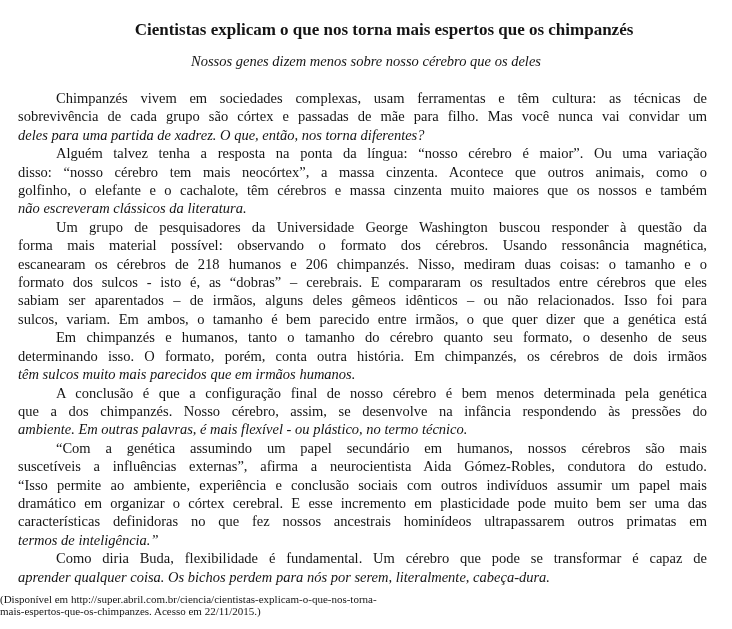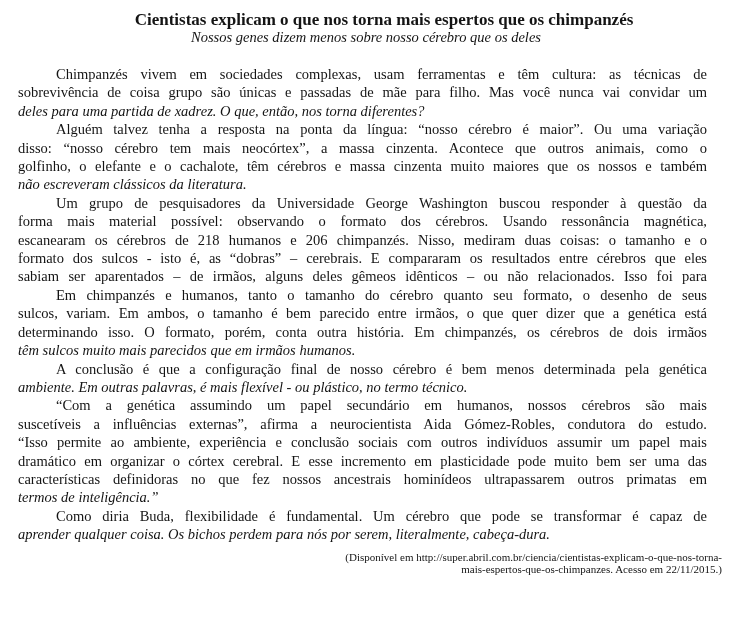--- a/index.html
+++ b/index.html
@@ -7,33 +7,34 @@
   .page {
     position:relative;
     width:732px;
     height:629px;
     background:#ffffff;
     color:#141414;
     font-family:"Liberation Serif", serif;
     overflow:hidden;
   }
   .title {
-    padding-top:10px;
+    padding-top:20px;
     font-size:17px;
     line-height:19px;
     font-weight:bold;
     text-align:center;
     margin-left:36px;
   }
   .subtitle {
     font-size:14.5px;
     line-height:17px;
     font-weight:normal;
     font-style:italic;
     text-align:center;
+    margin-top:14px;
   }
   .article-body {
     margin:19px 25px 0 18px;
   }
   .line {
     position:relative;
     font-size:14.5px;
     line-height:18.4px;
     text-align:justify;
     text-align-last:justify;
@@ -50,50 +51,49 @@
     left:-52px;
     top:0;
     width:48px;
     text-align:right;
     font-style:italic;
     font-size:14px;
     text-indent:0;
   }
   .source {
     margin:7px 10px 0 0;
-    text-align:right;
     font-size:11px;
     line-height:12.5px;
   }
 </style>
 </head>
 <body>
 
 <div class="page">
   <h1 class="title">Cientistas explicam o que nos torna mais espertos que os chimpanzés</h1>
   <h2 class="subtitle">Nossos genes dizem menos sobre nosso cérebro que os deles</h2>
   <div class="article-body" id="article-body">
       <div class="line indent"><span class="lineno">1</span><span>Chimpanzés vivem em sociedades complexas, usam ferramentas e têm cultura: as técnicas de</span></div>
-      <div class="line"><span>sobrevivência de coisa grupo são únicas e passadas de mãe para filho. Mas você nunca vai convidar um</span></div>
+      <div class="line"><span>sobrevivência de cada grupo são córtex e passadas de mãe para filho. Mas você nunca vai convidar um</span></div>
       <div class="line end"><span>deles para uma partida de xadrez. O que, então, nos torna diferentes?</span></div>
       <div class="line indent"><span>Alguém talvez tenha a resposta na ponta da língua: “nosso cérebro é maior”. Ou uma variação</span></div>
       <div class="line"><span class="lineno">5</span><span>disso: “nosso cérebro tem mais neocórtex”, a massa cinzenta. Acontece que outros animais, como o</span></div>
       <div class="line"><span>golfinho, o elefante e o cachalote, têm cérebros e massa cinzenta muito maiores que os nossos e também</span></div>
       <div class="line end"><span>não escreveram clássicos da literatura.</span></div>
       <div class="line indent"><span>Um grupo de pesquisadores da Universidade George Washington buscou responder à questão da</span></div>
       <div class="line"><span>forma mais material possível: observando o formato dos cérebros. Usando ressonância magnética,</span></div>
       <div class="line"><span class="lineno">10</span><span>escanearam os cérebros de 218 humanos e 206 chimpanzés. Nisso, mediram duas coisas: o tamanho e o</span></div>
       <div class="line"><span>formato dos sulcos - isto é, as “dobras” – cerebrais. E compararam os resultados entre cérebros que eles</span></div>
       <div class="line"><span>sabiam ser aparentados – de irmãos, alguns deles gêmeos idênticos – ou não relacionados. Isso foi para</span></div>
+      <div class="line"><span>sulcos, variam. Em ambos, o tamanho é bem parecido entre irmãos, o que quer dizer que a genética está</span></div>
       <div class="line indent"><span class="lineno">15</span><span>Em chimpanzés e humanos, tanto o tamanho do cérebro quanto seu formato, o desenho de seus</span></div>
-      <div class="line"><span>sulcos, variam. Em ambos, o tamanho é bem parecido entre irmãos, o que quer dizer que a genética está</span></div>
       <div class="line"><span>determinando isso. O formato, porém, conta outra história. Em chimpanzés, os cérebros de dois irmãos</span></div>
       <div class="line end"><span>têm sulcos muito mais parecidos que em irmãos humanos.</span></div>
       <div class="line indent"><span>A conclusão é que a configuração final de nosso cérebro é bem menos determinada pela genética</span></div>
-      <div class="line"><span class="lineno">20</span></div>
+      <div class="line"><span class="lineno">20</span><span>que a dos chimpanzés. Nosso cérebro, assim, se desenvolve na infância respondendo às pressões do</span></div>
       <div class="line end"><span>ambiente. Em outras palavras, é mais flexível - ou plástico, no termo técnico.</span></div>
       <div class="line indent"><span>“Com a genética assumindo um papel secundário em humanos, nossos cérebros são mais</span></div>
       <div class="line"><span>suscetíveis a influências externas”, afirma a neurocientista Aida Gómez-Robles, condutora do estudo.</span></div>
       <div class="line"><span>“Isso permite ao ambiente, experiência e conclusão sociais com outros indivíduos assumir um papel mais</span></div>
       <div class="line"><span class="lineno">25</span><span>dramático em organizar o córtex cerebral. E esse incremento em plasticidade pode muito bem ser uma das</span></div>
       <div class="line"><span>características definidoras no que fez nossos ancestrais hominídeos ultrapassarem outros primatas em</span></div>
       <div class="line end"><span>termos de inteligência.”</span></div>
       <div class="line indent"><span>Como diria Buda, flexibilidade é fundamental. Um cérebro que pode se transformar é capaz de</span></div>
       <div class="line end"><span>aprender qualquer coisa. Os bichos perdem para nós por serem, literalmente, cabeça-dura.</span></div>
     </div>

